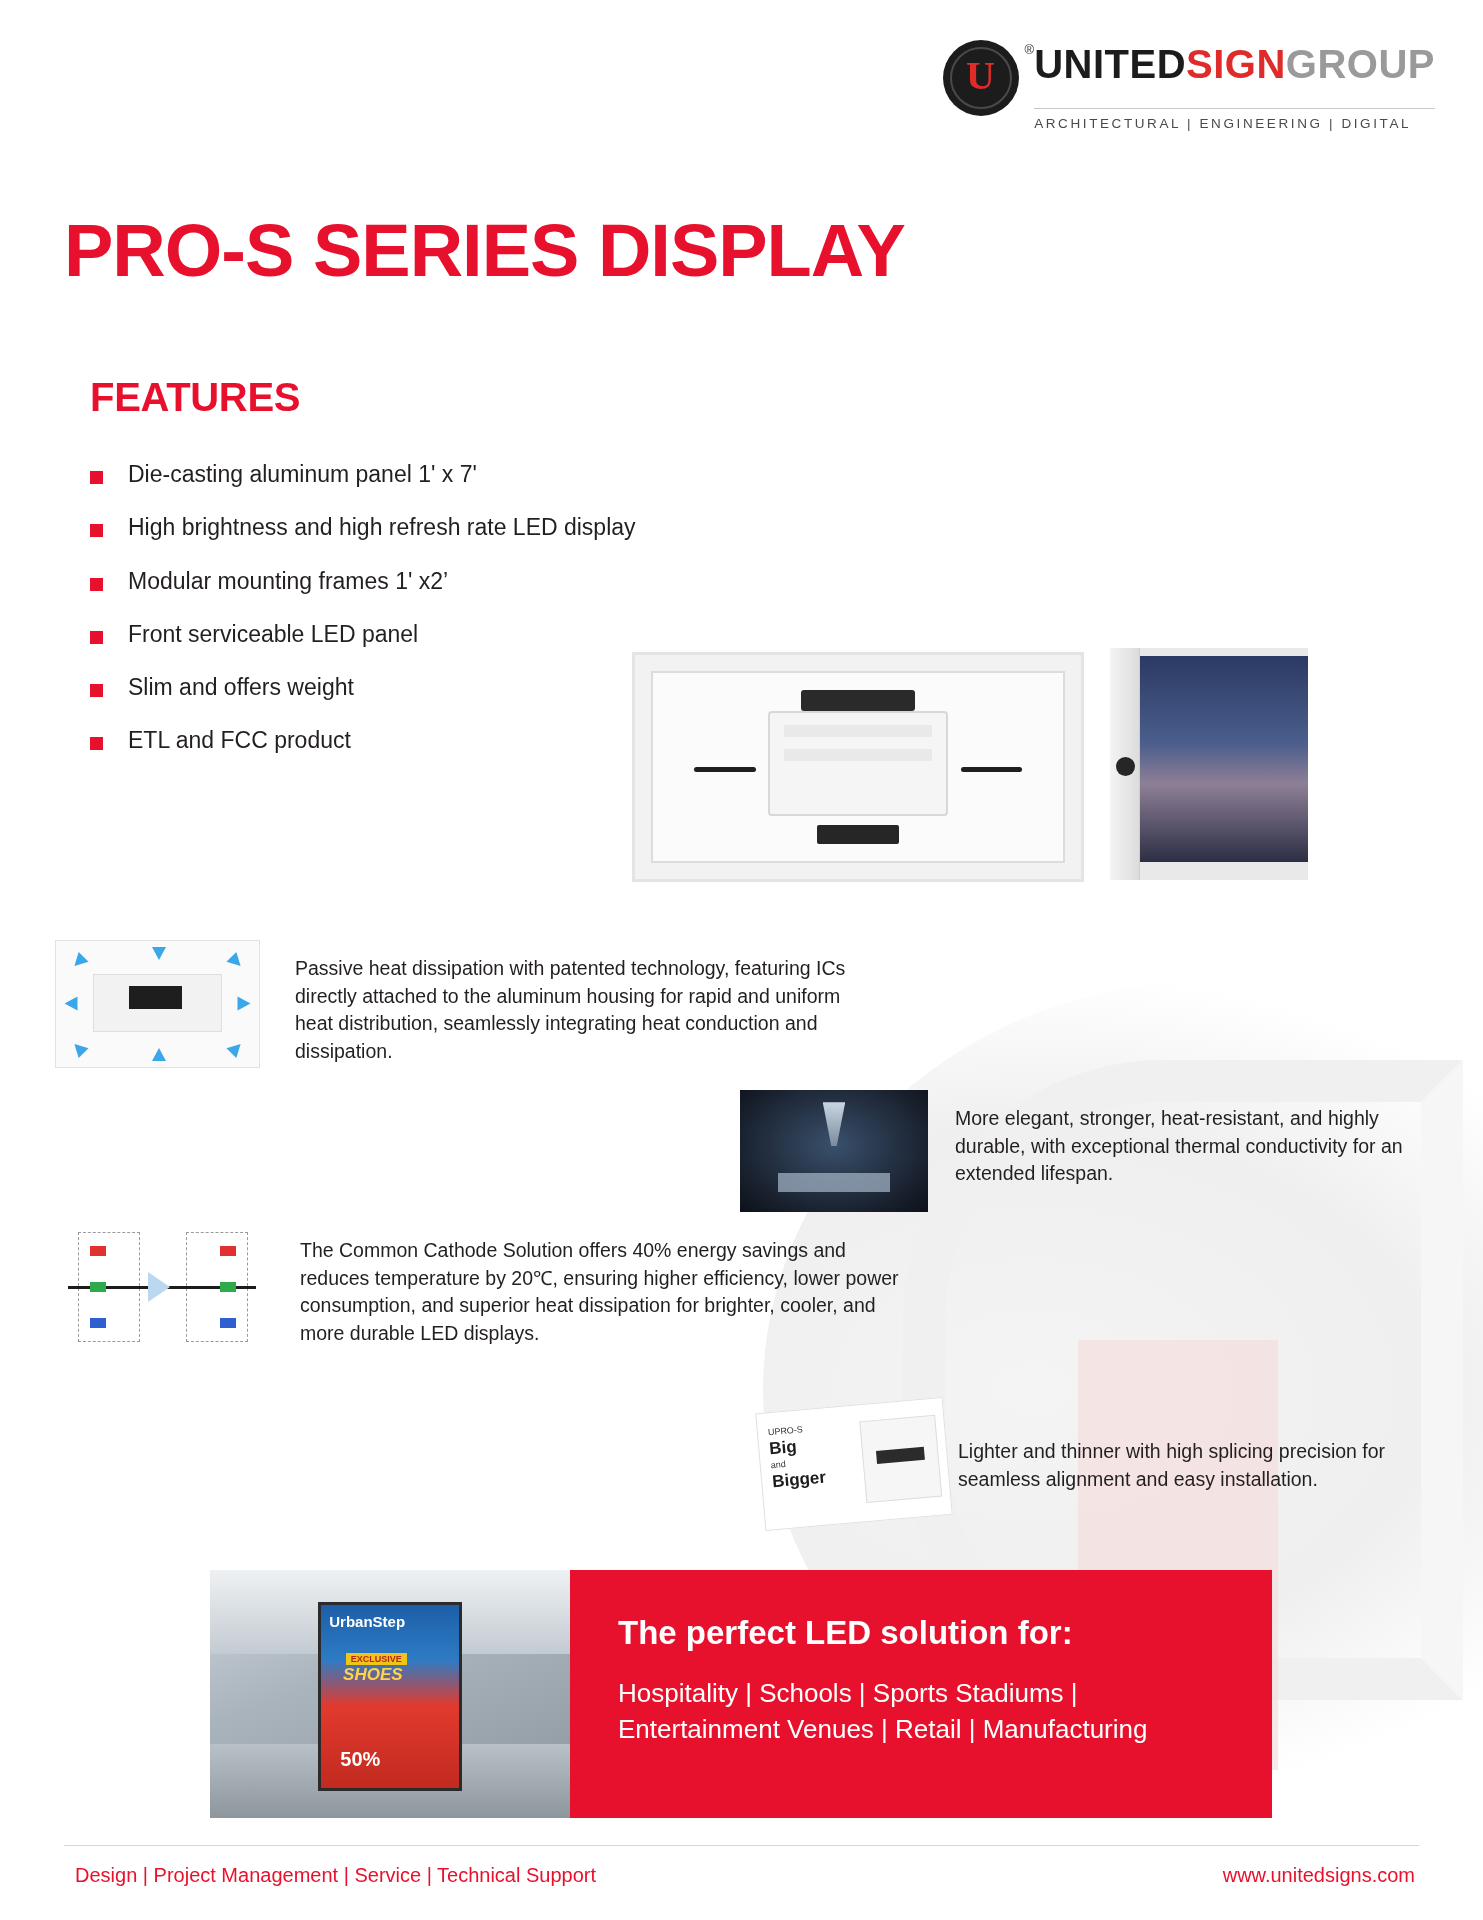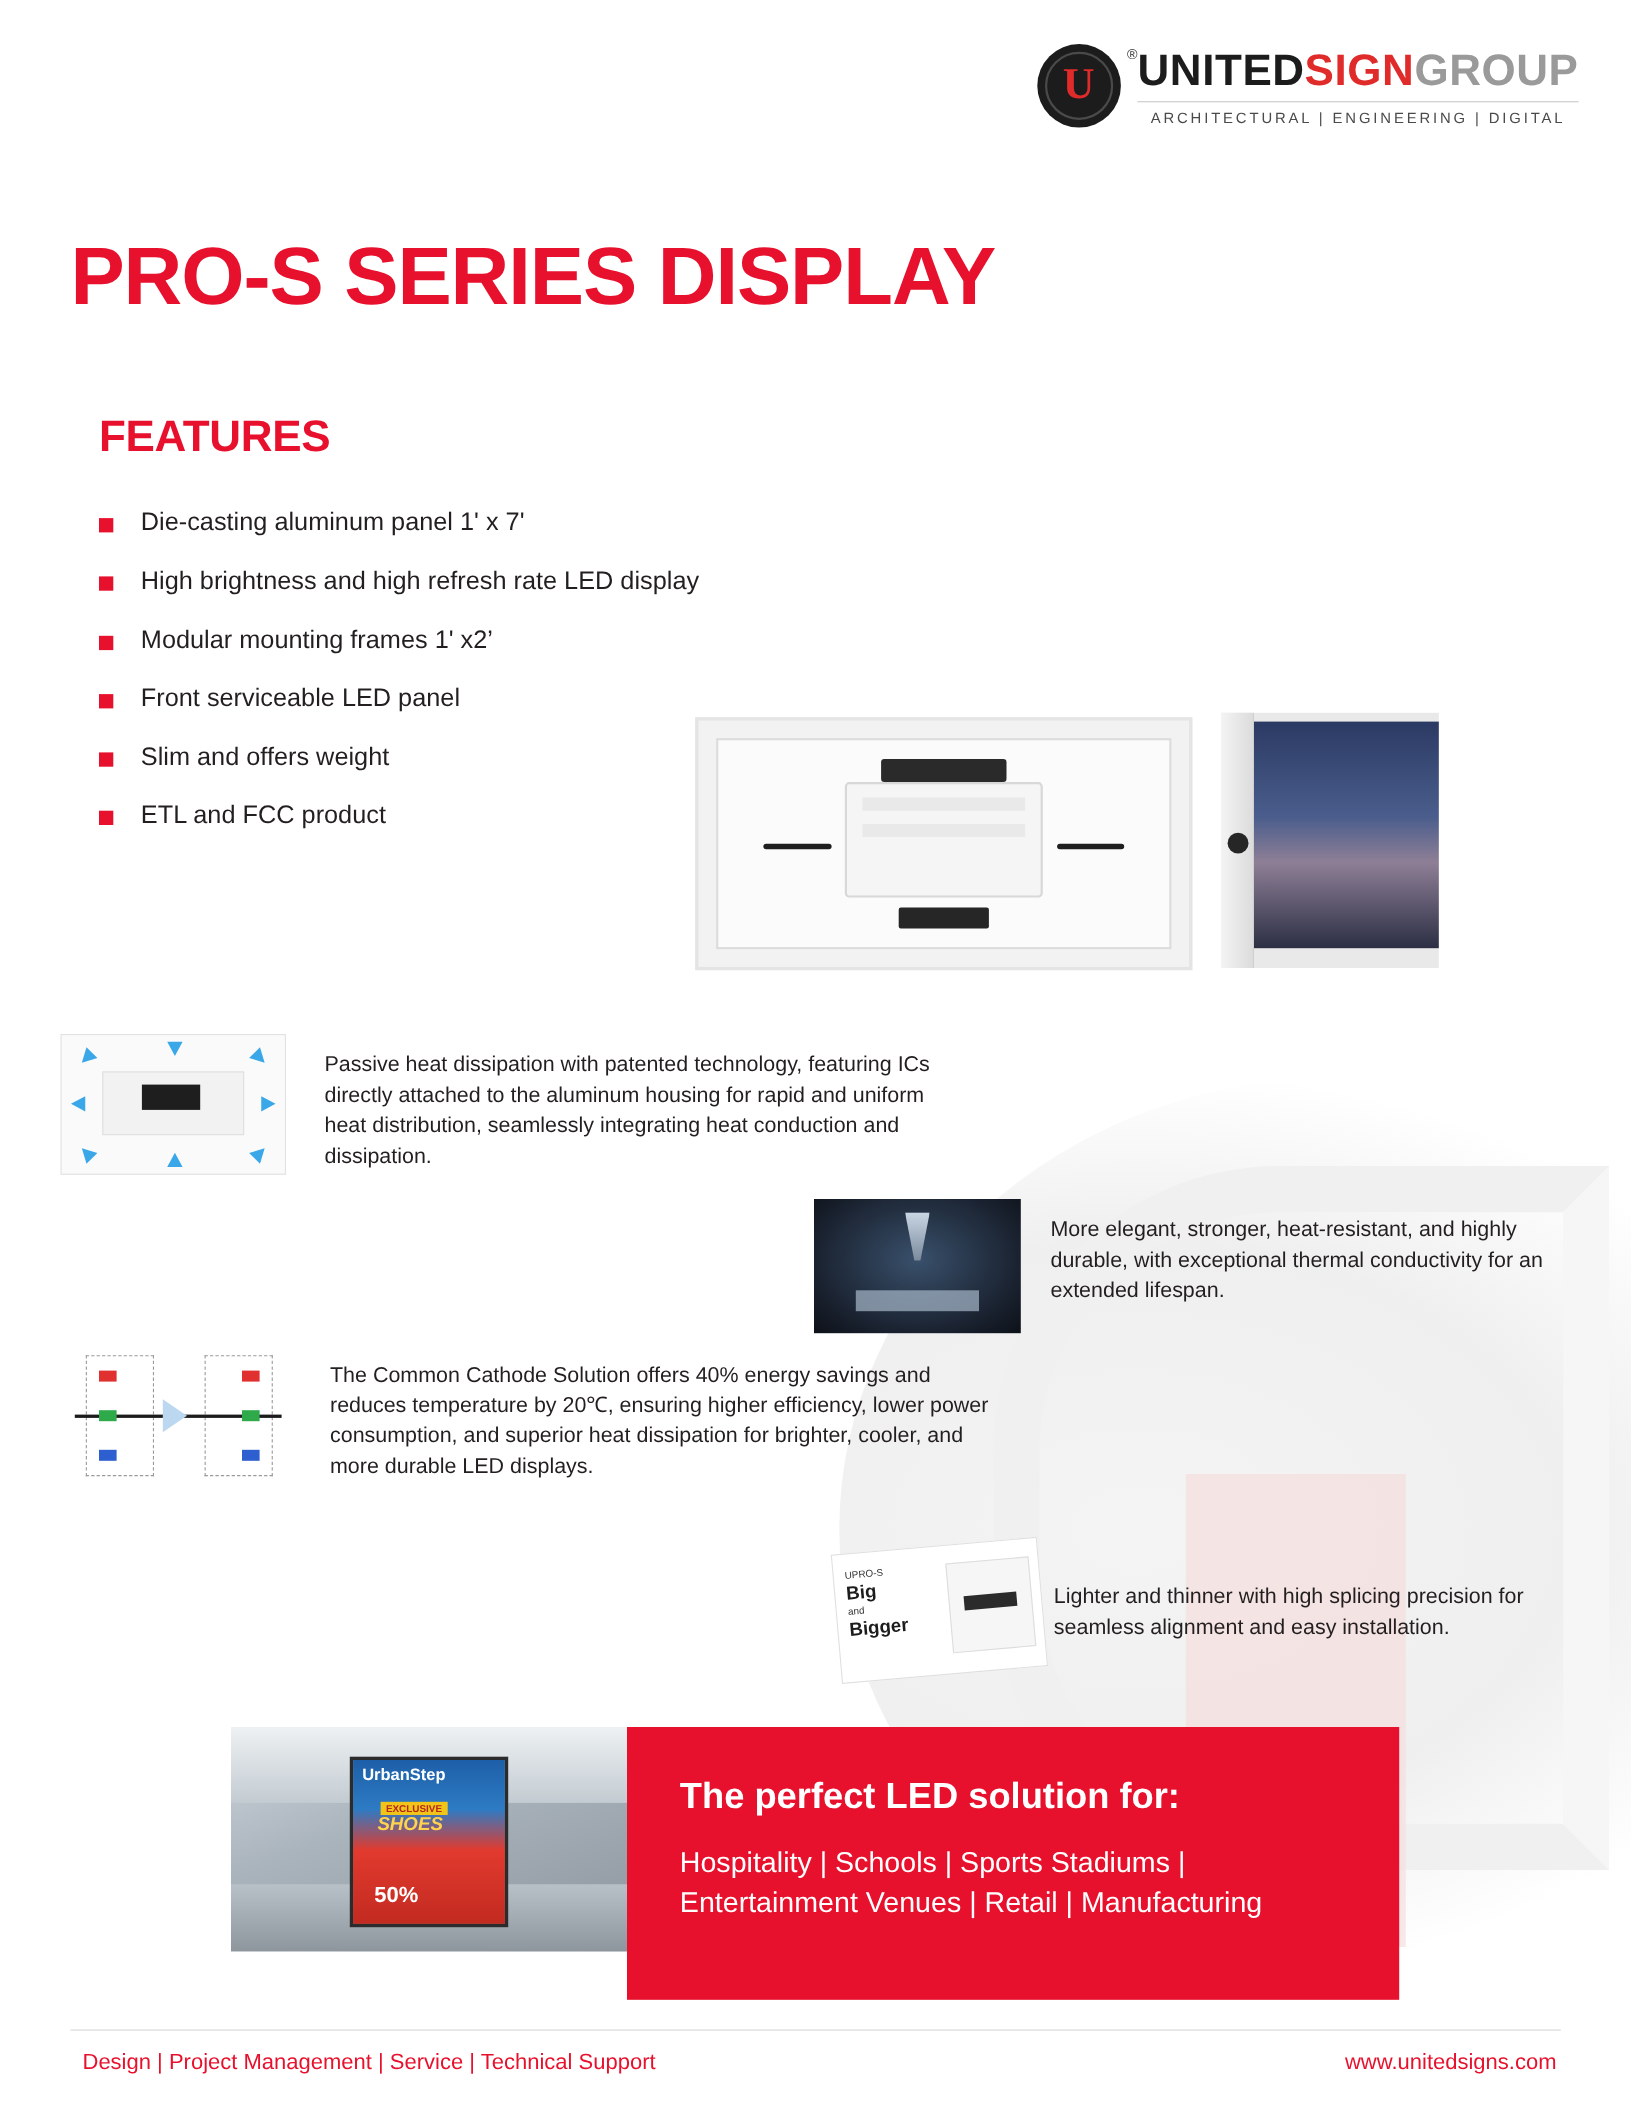--- a/index.html
+++ b/index.html
@@ -97,27 +97,27 @@
   .logo-title {
     font-size: 40px;
     letter-spacing: .5px;
     line-height: 1;
     white-space: nowrap;
   }
   .logo-title .dark { color: #1c1c1c; font-weight: bold; }
   .logo-title .red  { color: #e02b2b; font-weight: bold; }
   .logo-title .grey { color: #9a9a9a; font-weight: bold; }
   .logo-sub {
-    margin-top: 8px;
+    margin-top: 24px;
     font-size: 13.5px;
     letter-spacing: 2.6px;
     color: #4a4a4a;
     border-top: 1px solid #c9c9c9;
     padding-top: 7px;
-    text-align: center;
+    text-align: left;
     white-space: nowrap;
   }
 
   
   .main-title {
     position: absolute;
     left: 64px;
     top: 208px;
     font-size: 74px;
     font-weight: bold;
@@ -460,21 +460,21 @@
     position: absolute;
     left: 210px;
     top: 1570px;
     width: 1062px;
     height: 248px;
     z-index: 4;
     display: flex;
   }
   .banner-photo {
     width: 360px;
-    height: 204px;
+    height: 248px;
     background: linear-gradient(160deg,#cfd6dc 0%, #aab4bd 40%, #8c959e 100%);
     position: relative;
     overflow: hidden;
     flex: 0 0 auto;
   }
   .banner-photo .ceiling {
     position: absolute;
     left: 0; right: 0; top: 0;
     height: 34%;
     background: linear-gradient(180deg,#eef1f3,#c3cbd2);

